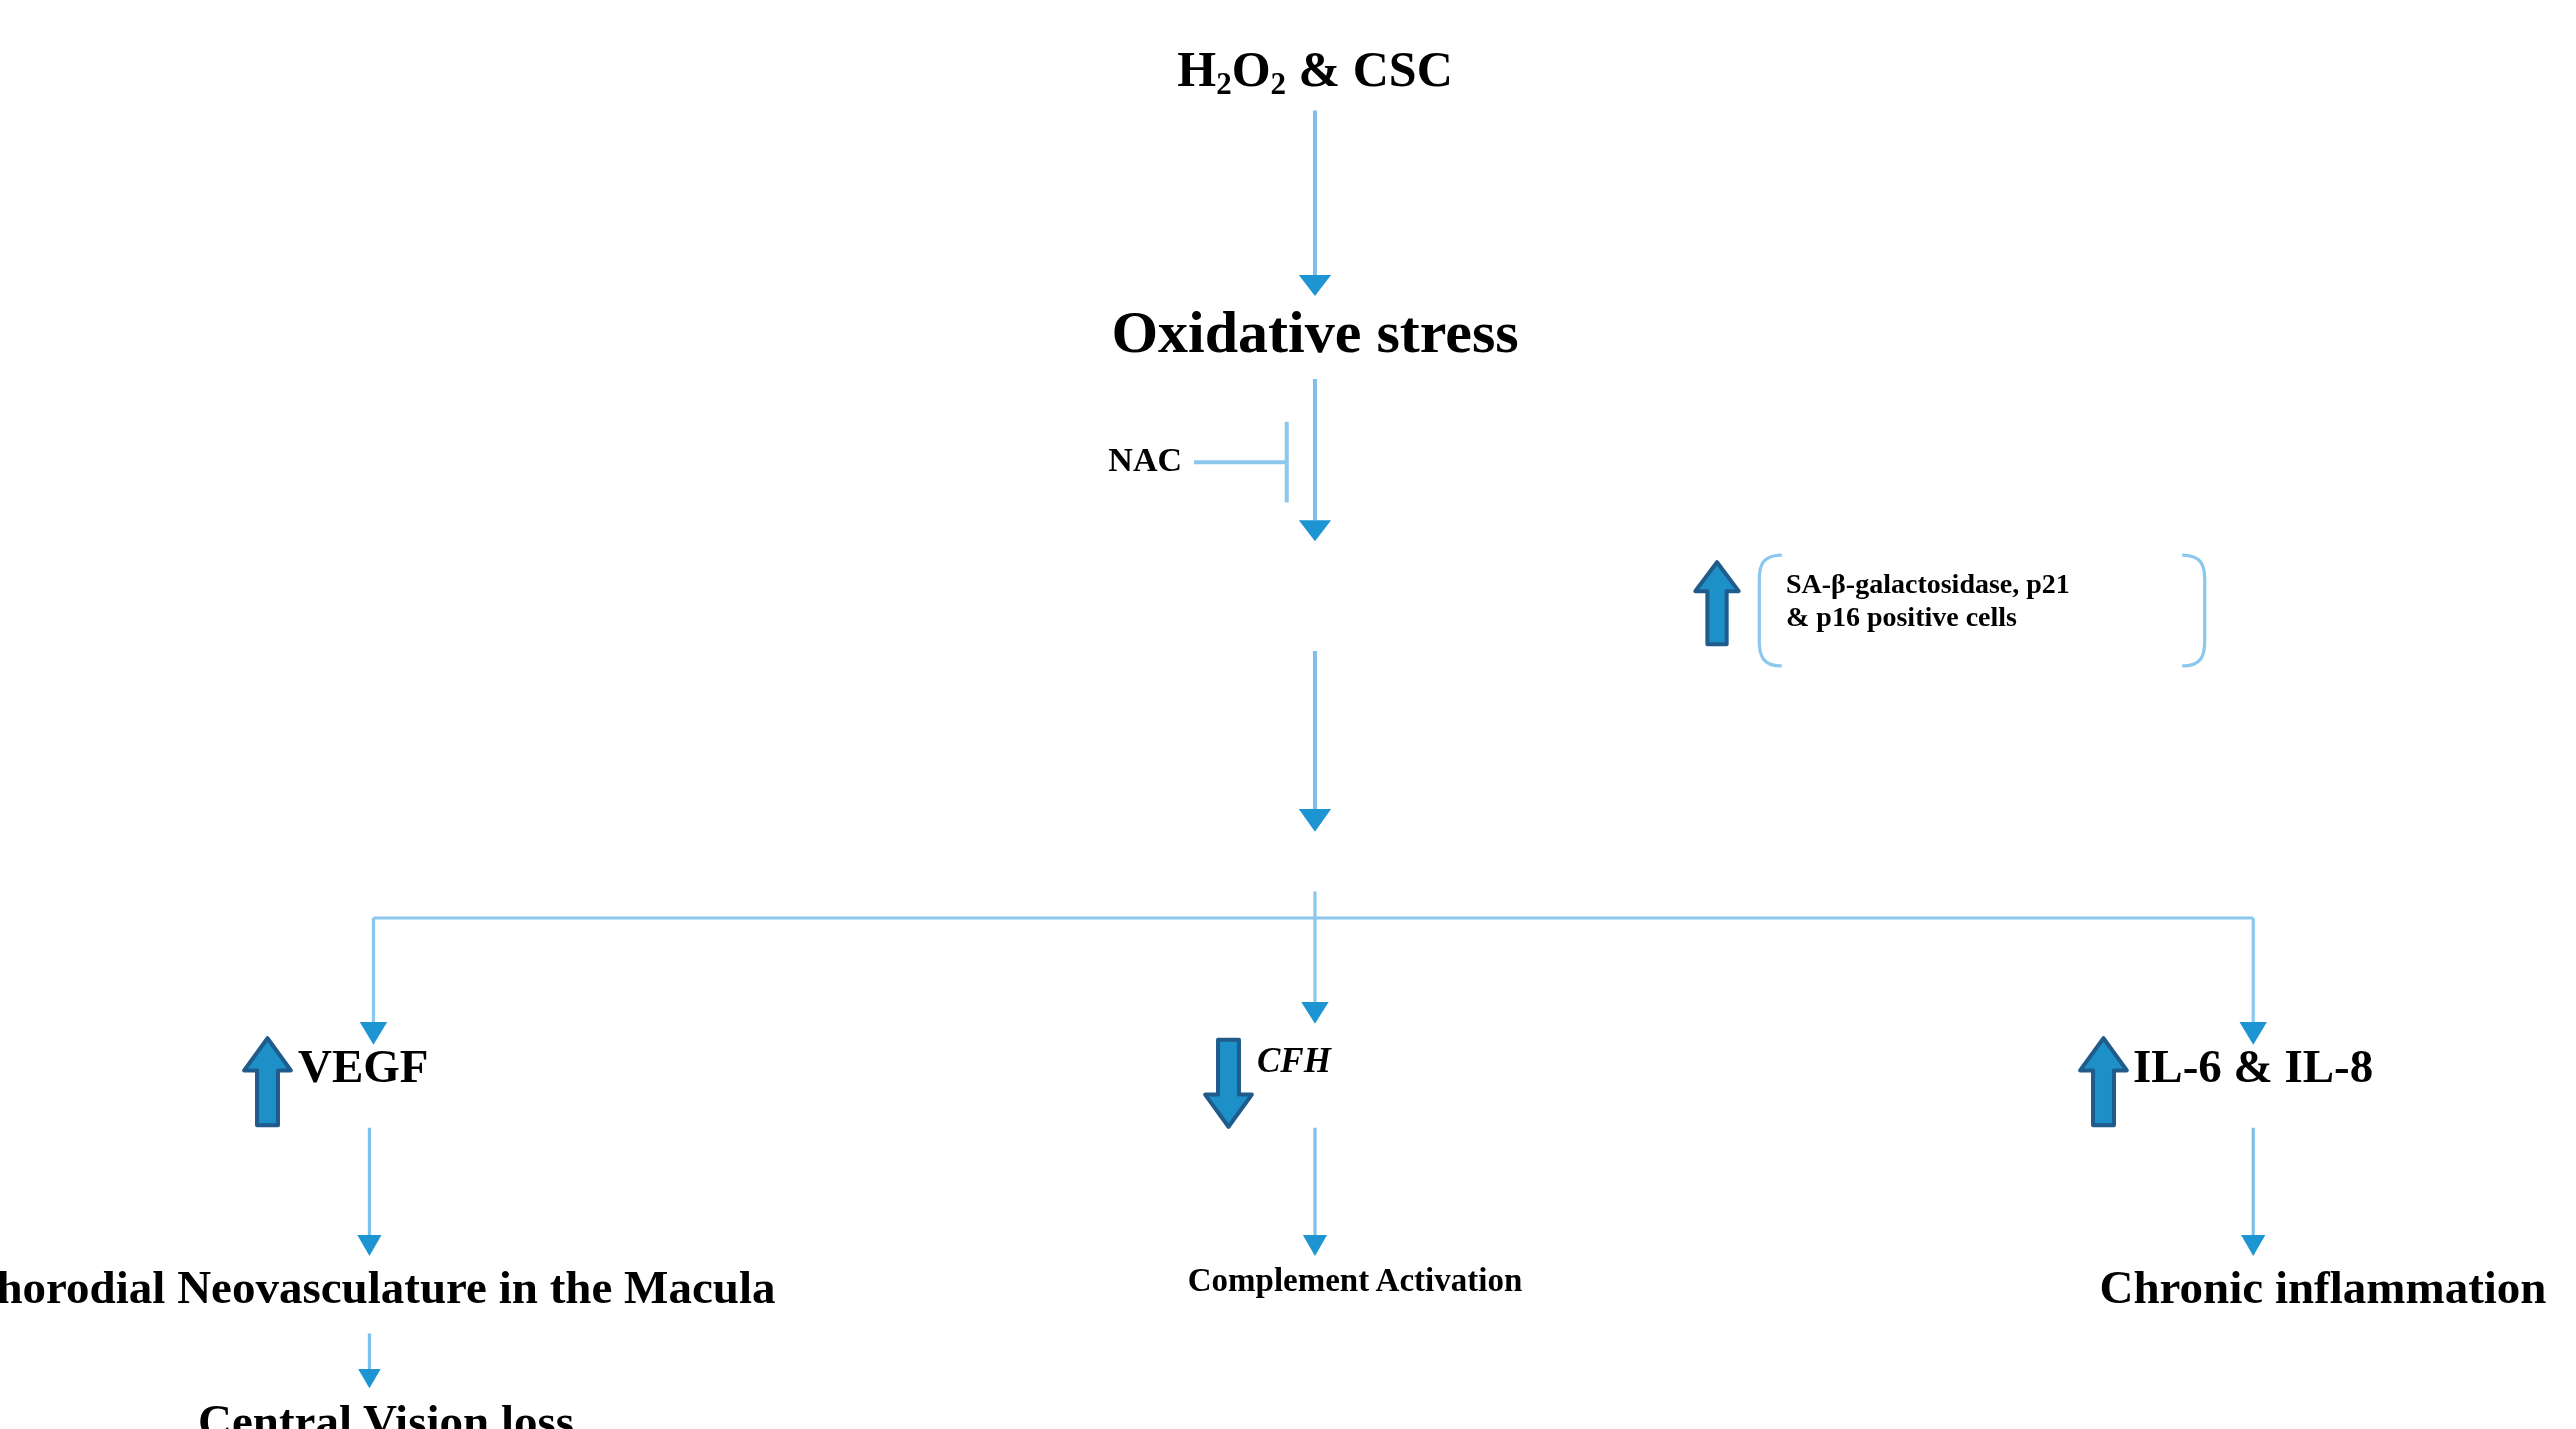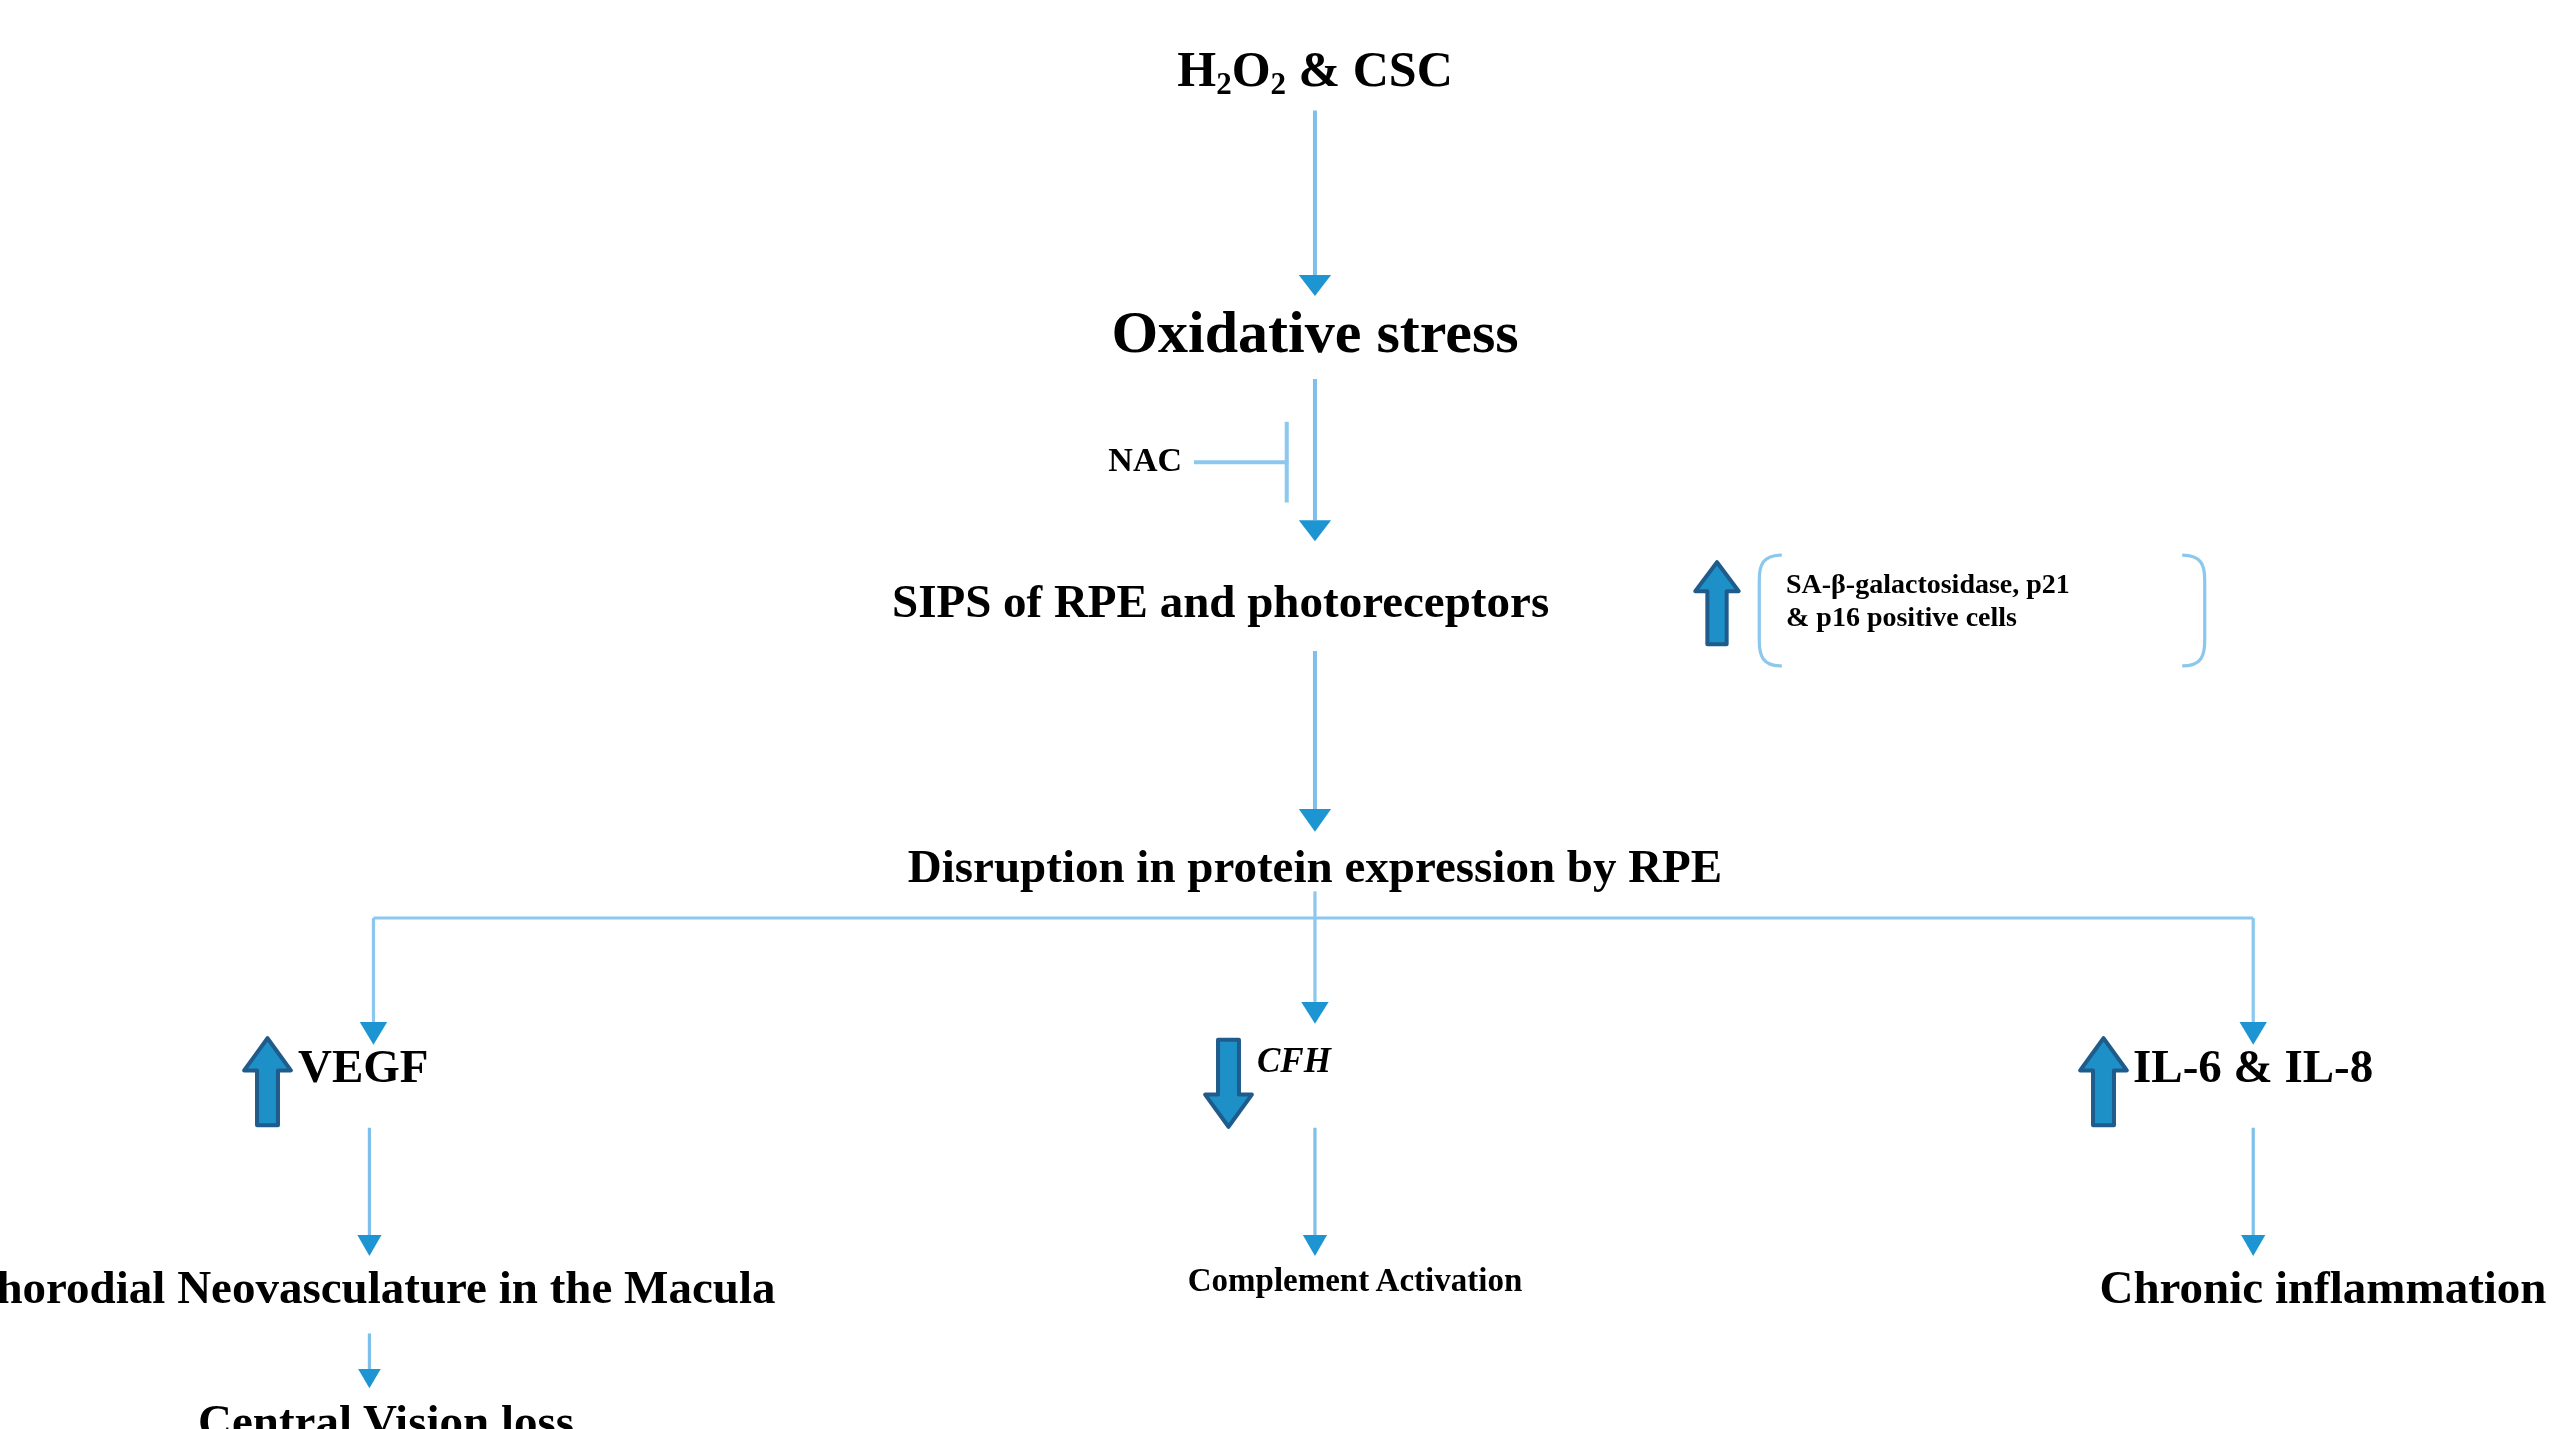--- a/index.html
+++ b/index.html
@@ -104,28 +104,26 @@
   </svg>
 
   <div class="node" style="left:1307px;top:8px;transform:translateX(-50%);font-size:50px;">
     <span>H</span><span style="font-size:0.62em;vertical-align:-0.25em;">2</span><span>O</span><span style="font-size:0.62em;vertical-align:-0.25em;">2</span><span> &amp; CSC</span>
   </div>
 
   <div class="node" style="left:1307px;top:266px;transform:translateX(-50%);font-size:60px;">Oxidative stress</div>
 
   <div class="node" style="left:1174px;top:407px;transform:translateX(-100%);font-size:34px;">NAC</div>
 
-  <div class="node" style="left:884px;top:542px;font-size:47px;">SIPS of RPE and photoreceptors</div>
 
   <div class="annot" style="left:1778px;top:531px;font-size:28px;">
     <div>SA-β-galactosidase, p21</div>
     <div>&amp; p16 positive cells</div>
   </div>
 
-  <div class="node" style="left:1307px;top:807px;transform:translateX(-50%);font-size:47px;">Disruption in protein expression by RPE</div>
 
   <div class="node" style="left:290px;top:1007px;font-size:47px;">VEGF</div>
 
   <div class="node" style="left:1249px;top:1007px;font-size:35px;font-style:italic;">CFH</div>
 
   <div class="node" style="left:2125px;top:1007px;font-size:47px;">IL-6 &amp; IL-8</div>
 
   <div class="node" style="left:361px;top:1228px;transform:translateX(-50%);font-size:47px;">Chorodial Neovasculature in the Macula</div>
 
   <div class="node" style="left:378px;top:1362px;transform:translateX(-50%);font-size:47px;">Central Vision loss</div>

